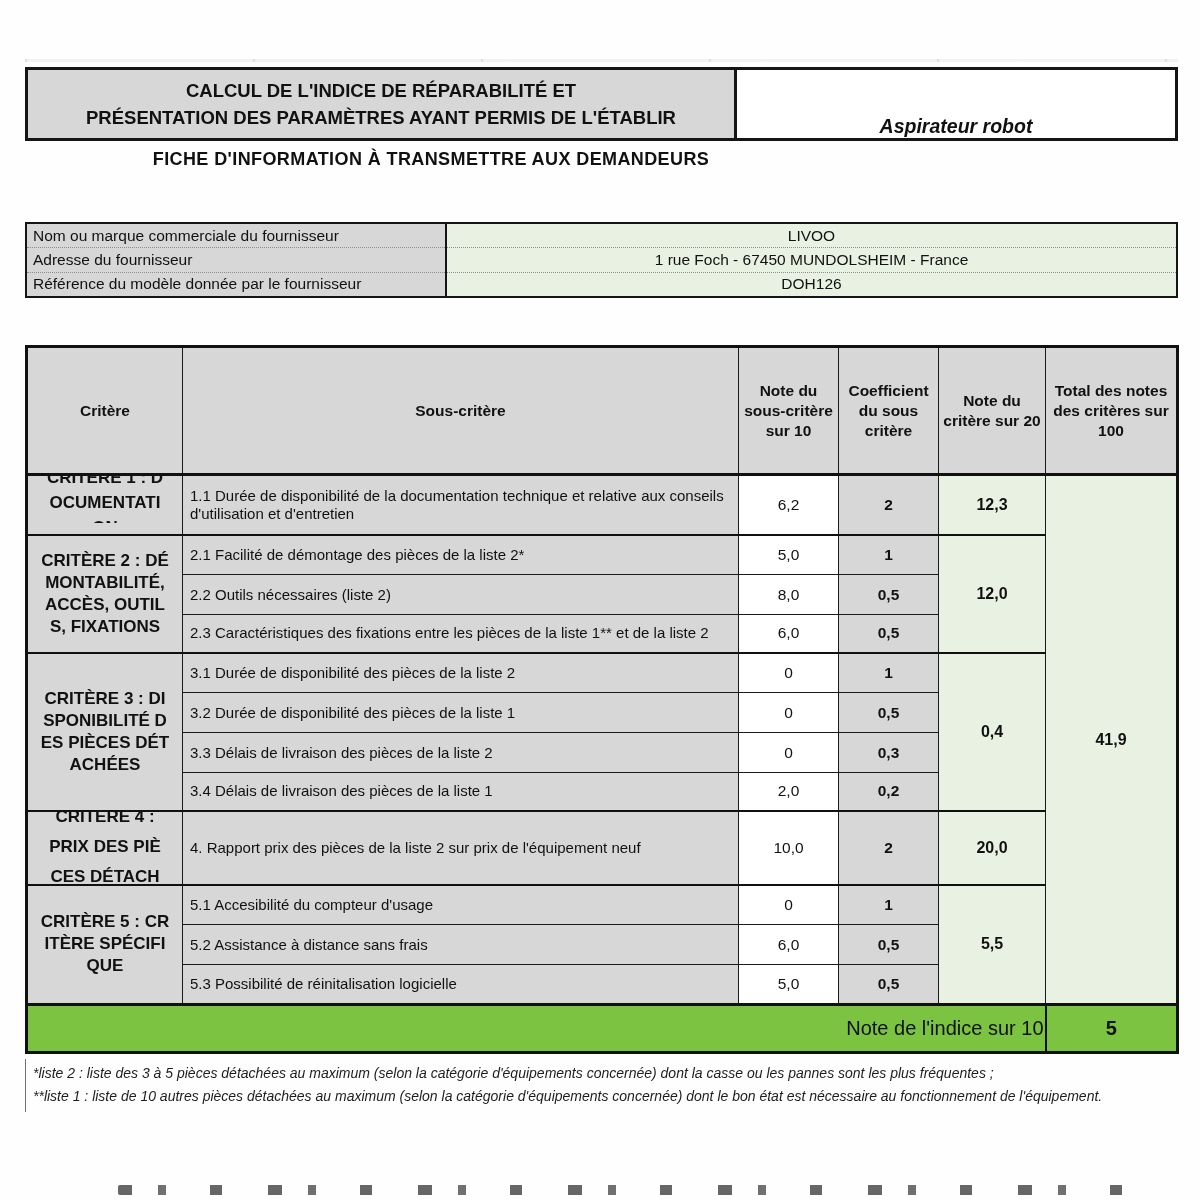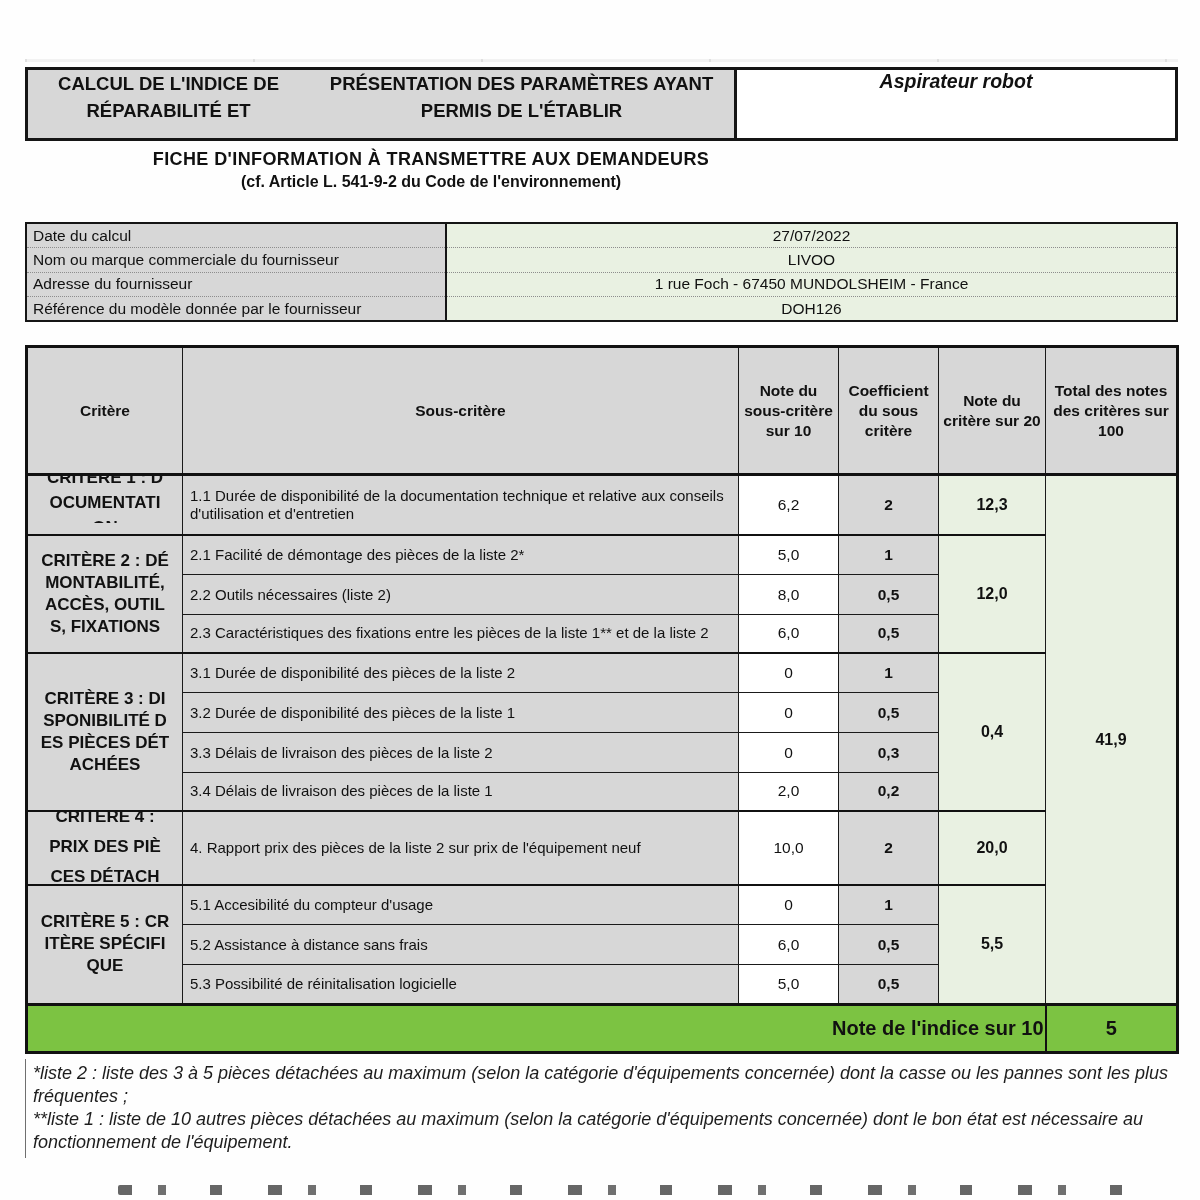--- a/index.html
+++ b/index.html
@@ -18,27 +18,27 @@
     position:absolute; left:118px; top:1185px; width:1050px; height:10px;
     background:repeating-linear-gradient(90deg,
       rgba(45,45,45,.85) 0 14px, transparent 14px 40px,
       rgba(45,45,45,.8) 40px 48px, transparent 48px 92px,
       rgba(45,45,45,.85) 92px 104px, transparent 104px 150px);
     filter:blur(.7px); opacity:.85; border-radius:2px;
   }
   .banner {
     position:absolute; left:25px; top:67px; width:712px; height:74px;
     background:#d7d7d7; border:3px solid #151515; box-sizing:border-box;
-    display:flex; flex-direction:row; justify-content:center;
+    display:flex; flex-direction:column; justify-content:center;
     text-align:center; font-weight:bold; font-size:18.5px; line-height:27px;
   }
   .product-box {
     position:absolute; left:734px; top:67px; width:444px; height:74px;
     background:#ffffff; border:3px solid #151515; box-sizing:border-box;
-    display:flex; align-items:flex-start; justify-content:center;
+    display:flex; align-items:flex-end; justify-content:center;
     font-weight:bold; font-style:italic; font-size:19.5px;
   }
   .subtitle { position:absolute; left:25px; top:149px; width:812px; text-align:center; font-weight:bold; }
   .subtitle .l1 { font-size:18px; letter-spacing:.4px; }
   .subtitle .l2 { font-size:16px; margin-top:3px; }
 
   table { border-collapse:collapse; table-layout:fixed; }
   td { box-sizing:border-box; }
 
   .info-table { position:absolute; left:25px; top:222px; width:1153px; border:2.5px solid #151515; }
@@ -64,27 +64,27 @@
            line-height:25px; word-break:break-all; }
   .clip4 { display:block; width:112px; margin:-10px auto 0; height:82px; overflow:hidden;
            line-height:30px; word-break:break-all; }
   td.sub  { background:#d7d7d7; font-size:15px; line-height:18px; padding:2px 7px;
             vertical-align:middle;margin-left:28px; }
   td.note { background:#ffffff; font-weight:normal; text-align:center; font-size:15.5px; }
   td.coef { background:#d7d7d7; font-weight:bold; text-align:center; font-size:15.5px; }
   td.score{ background:#e9f1e2; font-weight:bold; text-align:center; font-size:16px; }
   td.total{ background:#e9f1e2; font-weight:bold; text-align:center; font-size:16px; }
   tr.index-row td { background:#7cc342; border-top:3px solid #111; height:48px; }
-  td.index-label { text-align:right; font-weight:bold; font-size:20px; }
+  td.index-label { text-align:right; font-weight:normal; font-size:20px; }
   td.index-value { text-align:center; font-weight:bold; font-size:20px; border-left:2px solid #111; }
 
   .footnotes {
     position:absolute; left:25px; top:1059px; width:1145px;
     border-left:1.5px solid #6f6f6f; padding:3px 0 4px 7px;
-    font-style:italic; font-size:18px; line-height:23px; color:#1d1d1d;
+    font-style:italic; font-size:14px; line-height:23px; color:#1d1d1d;
   }
   .footnotes p { margin:0; }
 </style>
 </head>
 <body>
 
 <div class="page">
 
   <div class="top-artifact"></div>
 
@@ -92,29 +92,24 @@
     <span>CALCUL DE L'INDICE DE RÉPARABILITÉ ET</span>
     <span>PRÉSENTATION DES PARAMÈTRES AYANT PERMIS DE L'ÉTABLIR</span>
   </div>
 
   <div class="product-box">
     <span>Aspirateur robot</span>
   </div>
 
   <div class="subtitle">
     <div class="l1">FICHE D'INFORMATION À TRANSMETTRE AUX DEMANDEURS</div>
-    <div class="l2">(cf. Article L. 541-9-2 du Code de l'environnement)</div>
   </div>
 
   <table class="info-table">
     <tbody>
-        <tr>
-      <td class="lbl">Date du calcul</td>
-      <td class="val">27/07/2022</td>
-    </tr>
     <tr>
       <td class="lbl">Nom ou marque commerciale du fournisseur</td>
       <td class="val">LIVOO</td>
     </tr>
     <tr>
       <td class="lbl">Adresse du fournisseur</td>
       <td class="val">1 rue Foch - 67450 MUNDOLSHEIM - France</td>
     </tr>
     <tr>
       <td class="lbl">Référence du modèle donnée par le fournisseur</td>

